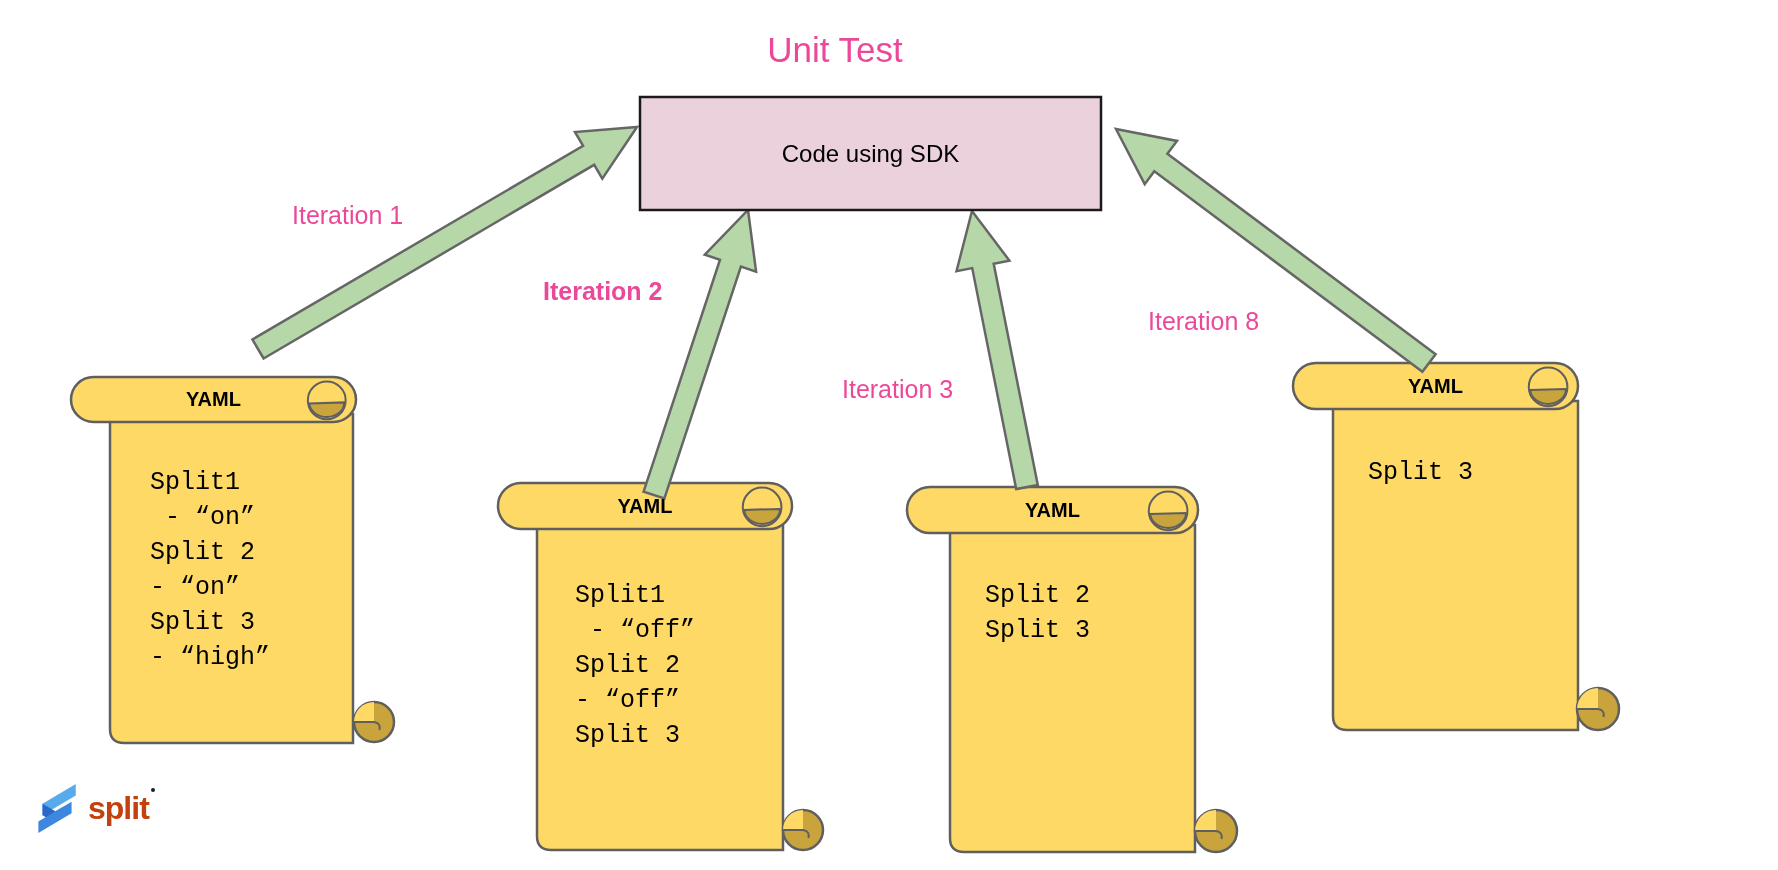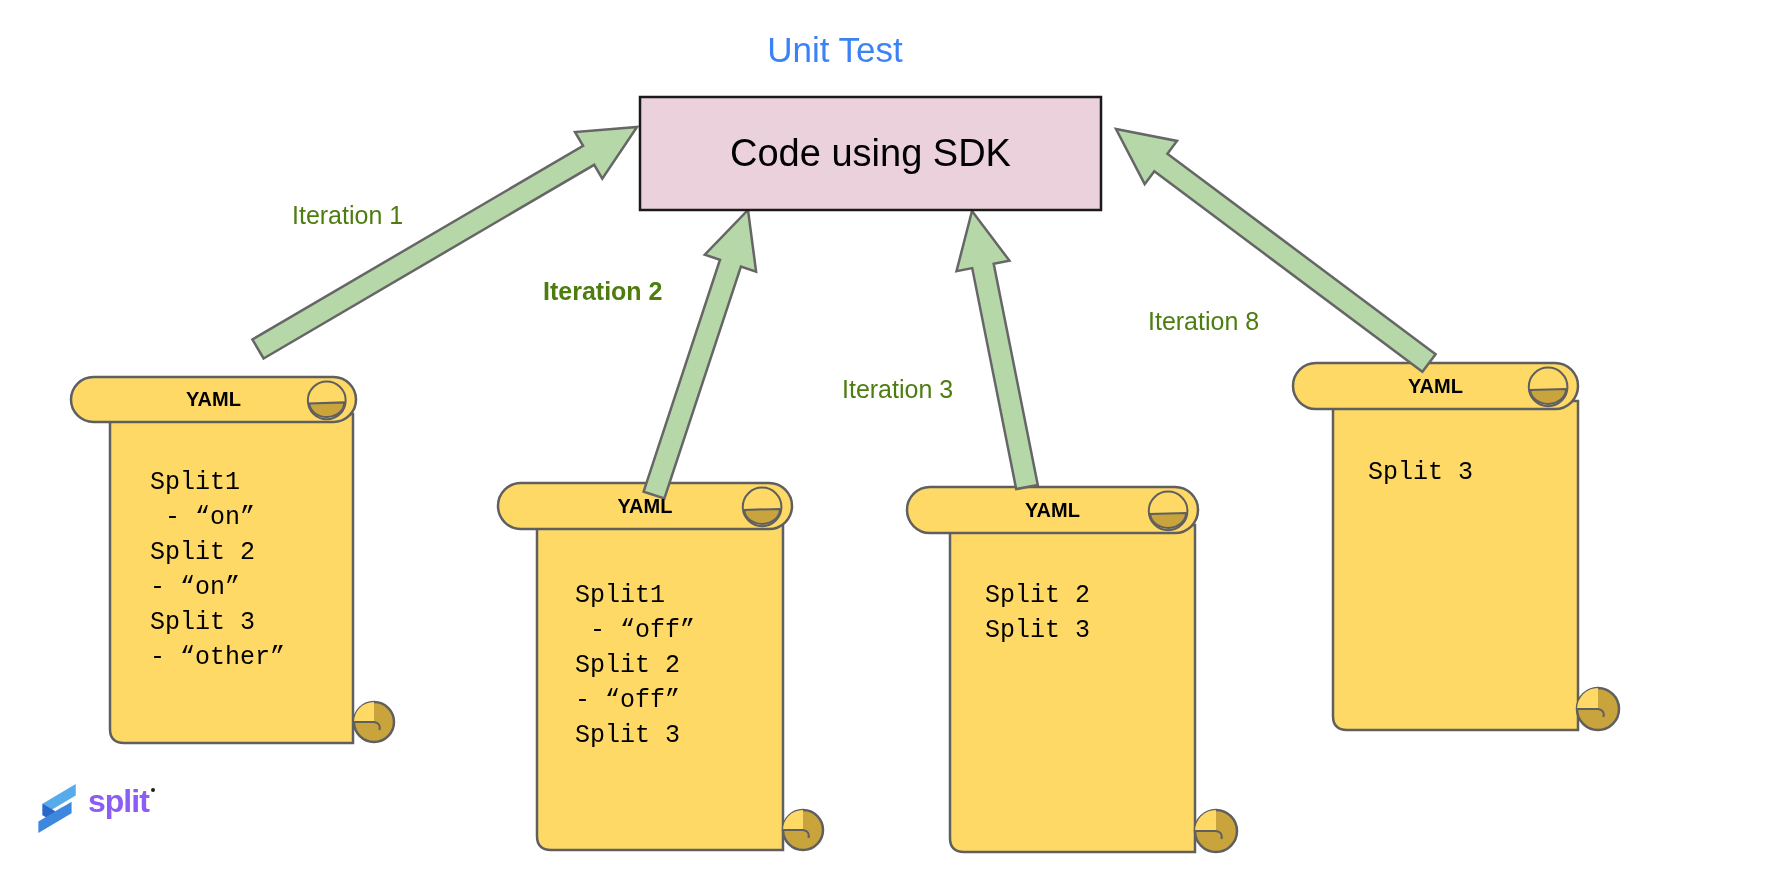--- a/index.html
+++ b/index.html
@@ -6,41 +6,41 @@
   #canvas{
     position:relative;
     width:1778px;height:870px;
     background:#ffffff;
     font-family:"Liberation Sans", sans-serif;
     overflow:hidden;
   }
   #diagram-svg{position:absolute;left:0;top:0;width:1778px;height:870px;}
   .abs{position:absolute;}
   .title{
-    font-size:35px;line-height:42px;color:#3b82f6;text-align:center;
+    font-size:35px;line-height:42px;color:#ec4899;text-align:center;
   }
   .boxlabel{
     display:flex;align-items:center;justify-content:center;
-    font-size:38px;color:#000;text-align:right;
+    font-size:24px;color:#000;text-align:right;
   }
   .iter{
-    font-size:25px;line-height:30px;color:#4d7c0f;white-space:nowrap;
+    font-size:25px;line-height:30px;color:#ec4899;white-space:nowrap;
   }
   .yaml{
     display:flex;align-items:center;justify-content:center;
     font-size:20px;font-weight:bold;color:#000;
   }
   .stext{width:220px;font-family:Liberation Mono, monospace;}
   .sline{
     font-size:25px;line-height:35px;color:#000;white-space:pre;
   }
   .logo{display:flex;align-items:flex-start;}
   .logo-word{
-    font-size:32px;font-weight:700;letter-spacing:-1px;color:#8b5cf6;
-    line-height:32px;margin-left:10px;margin-top:3px;
+    font-size:32px;font-weight:700;letter-spacing:-1px;color:#c2410c;
+    line-height:32px;margin-left:10px;margin-top:10px;
   }
   .tm-dot{
     width:4px;height:4px;border-radius:2px;background:#16202b;
     margin-top:6px;margin-left:2px;
   }
 </style>
 </head>
 <body>
 
 <div id="canvas">
@@ -102,21 +102,21 @@
   <div class="abs yaml" style="left:498px;top:483px;width:294px;height:46px;">YAML</div>
   <div class="abs yaml" style="left:907px;top:487px;width:291px;height:46px;">YAML</div>
   <div class="abs yaml" style="left:1293px;top:363px;width:285px;height:46px;">YAML</div>
 
   <div class="abs stext" style="left:150px;top:465px;">
     <div class="sline">Split1</div>
     <div class="sline"> - “on”</div>
     <div class="sline">Split 2</div>
     <div class="sline">- “on”</div>
     <div class="sline">Split 3</div>
-    <div class="sline">- “other”</div>
+    <div class="sline">- “high”</div>
   </div>
 
   <div class="abs stext" style="left:575px;top:578px;">
     <div class="sline">Split1</div>
     <div class="sline"> - “off”</div>
     <div class="sline">Split 2</div>
     <div class="sline">- “off”</div>
     <div class="sline">Split 3</div>
   </div>
 

